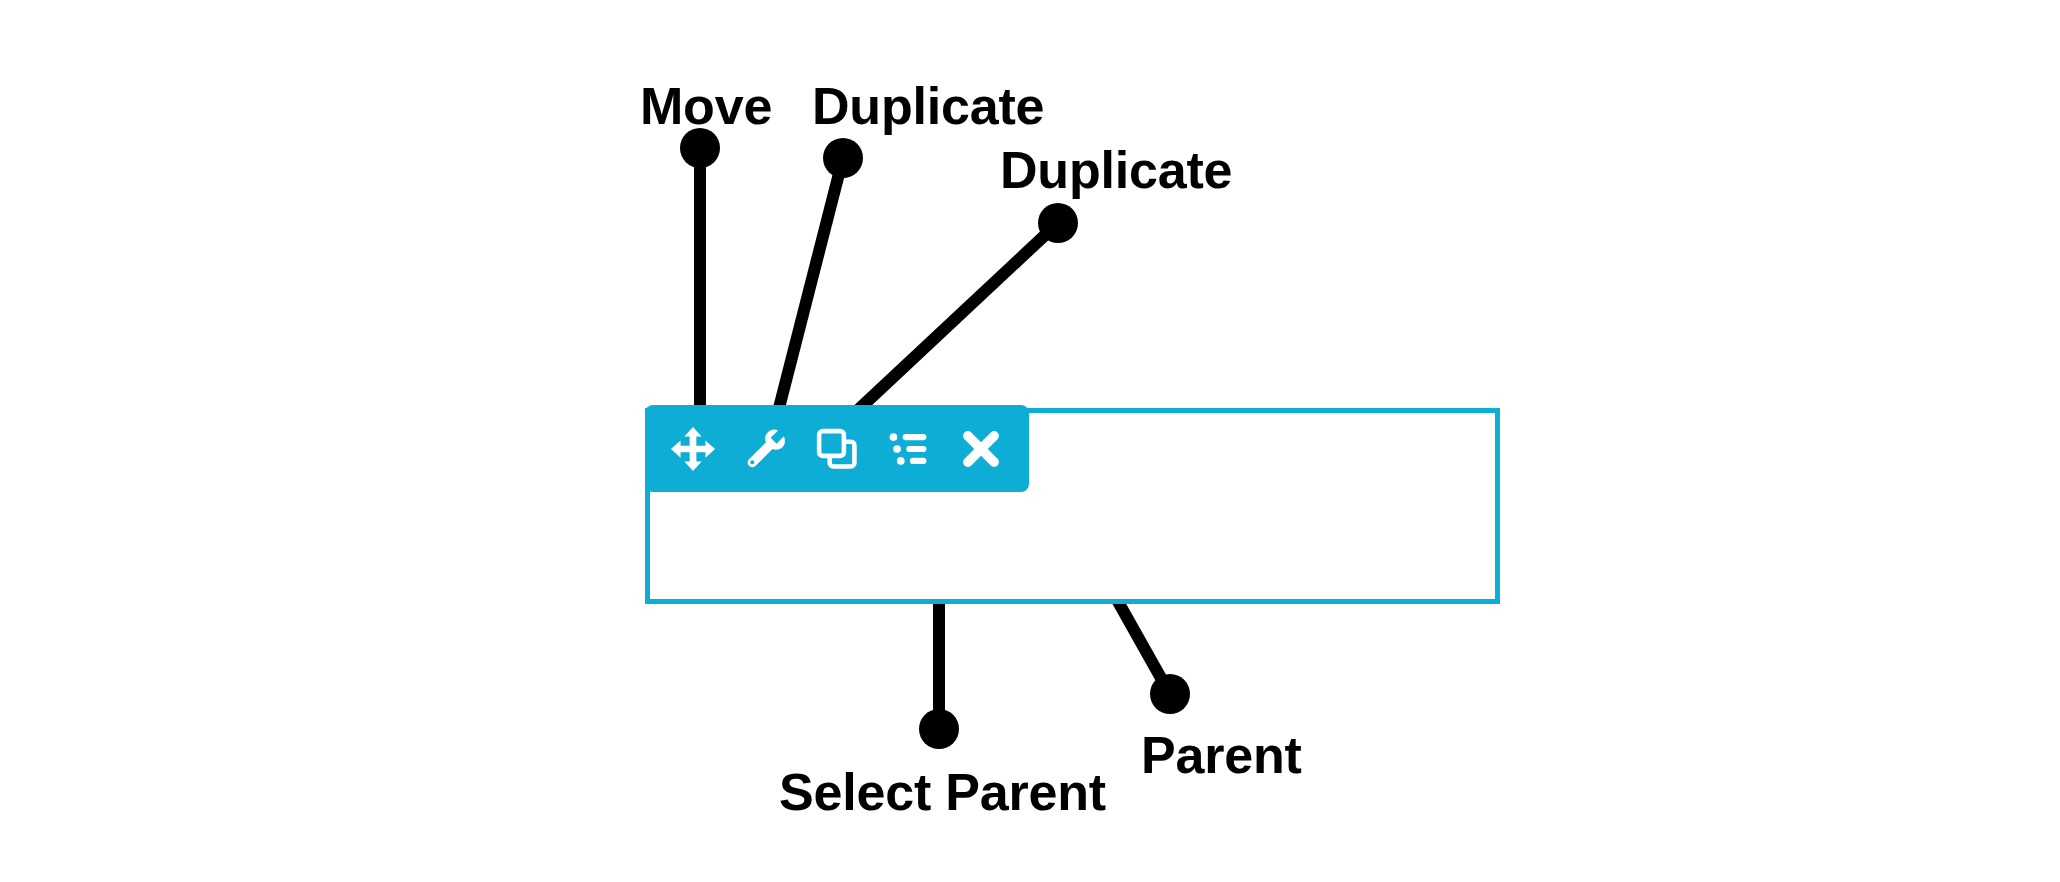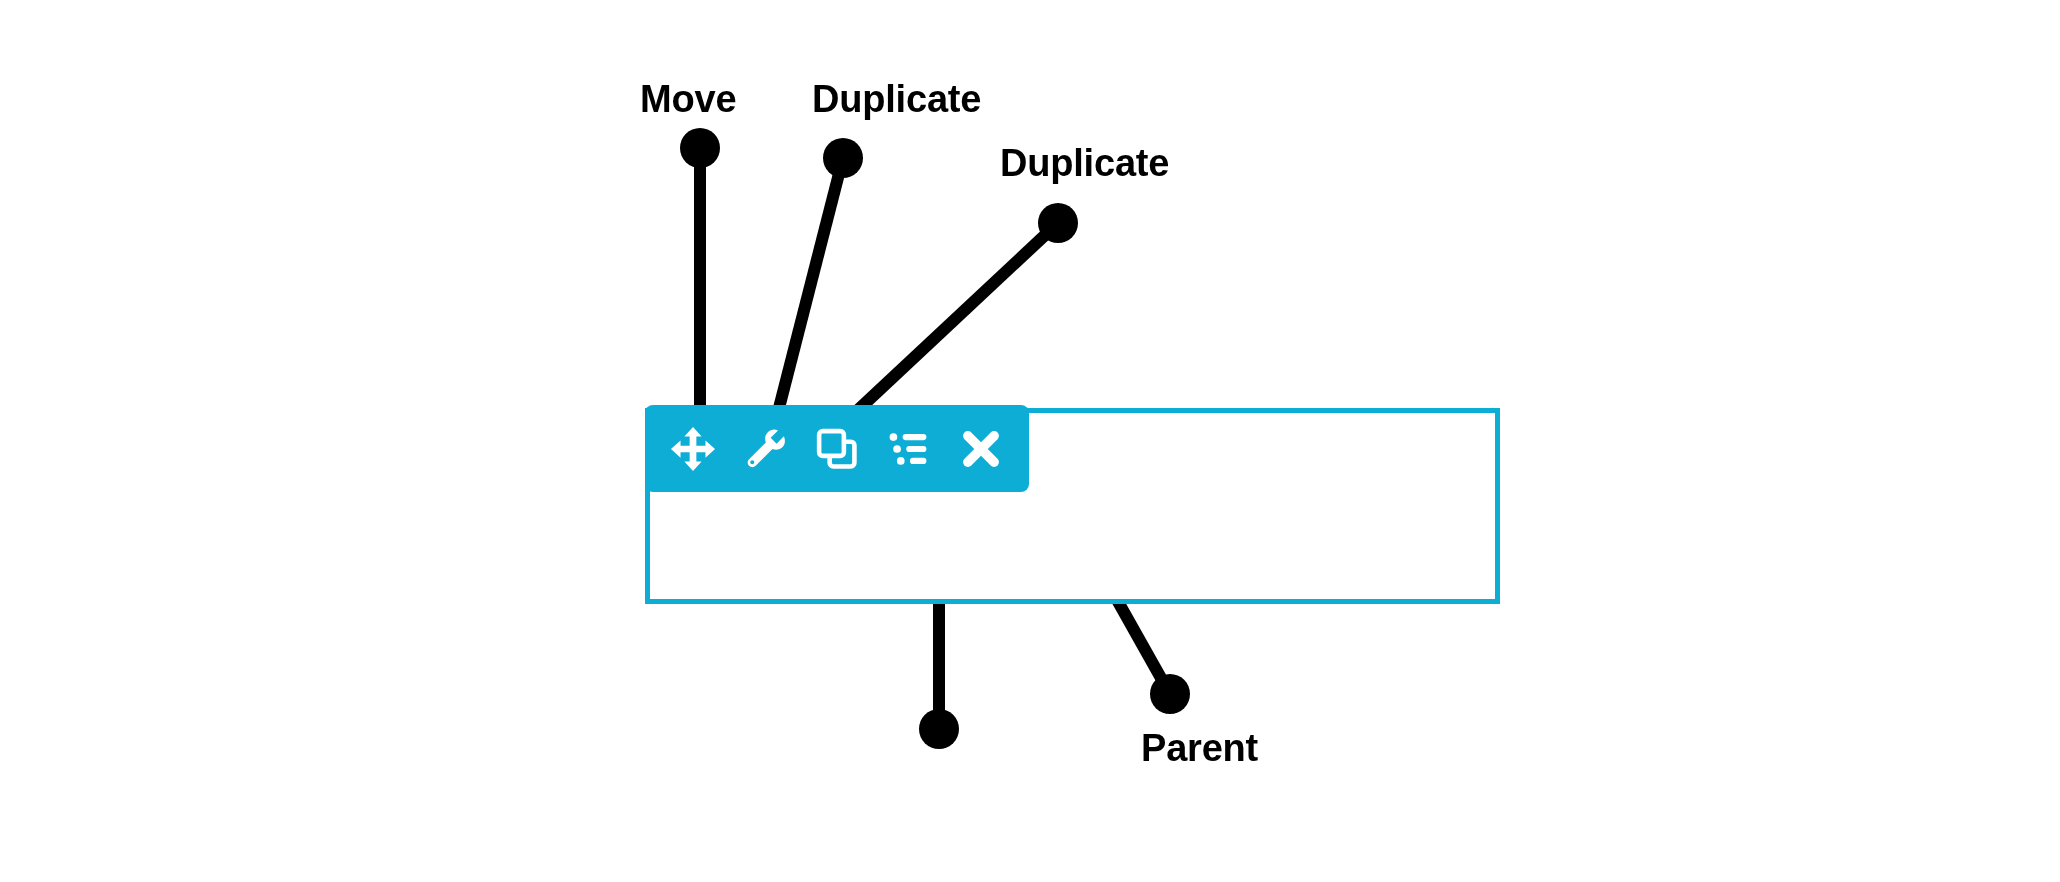--- a/index.html
+++ b/index.html
@@ -65,21 +65,21 @@
   }
   .toolbar-button svg {
     display: block;
   }
 
   
   .callout-label {
     position: absolute;
     font-family: "Liberation Sans", sans-serif;
     font-weight: bold;
-    font-size: 38px;
+    font-size: 52px;
     line-height: 1;
     color: #000000;
     white-space: nowrap;
     letter-spacing: -0.2px;
     z-index: 6;
   }
   #label-move      { left: 640px; top: 80px; }
   #label-settings  { left: 812px; top: 80px; }
   #label-duplicate { left: 1000px; top: 144px; }
   #label-selparent { left: 779px; top: 766px; }
@@ -161,16 +161,17 @@
     </div>
 
   </div>
 
   <div class="callout-label" id="label-move">Move</div>
 
   <div class="callout-label" id="label-settings">Duplicate</div>
 
   <div class="callout-label" id="label-duplicate">Duplicate</div>
 
+  <div class="callout-label" id="label-selparent">Select Parent</div>
 
   <div class="callout-label" id="label-remove">Parent</div>
 
 </div>
 
 </body></html>

